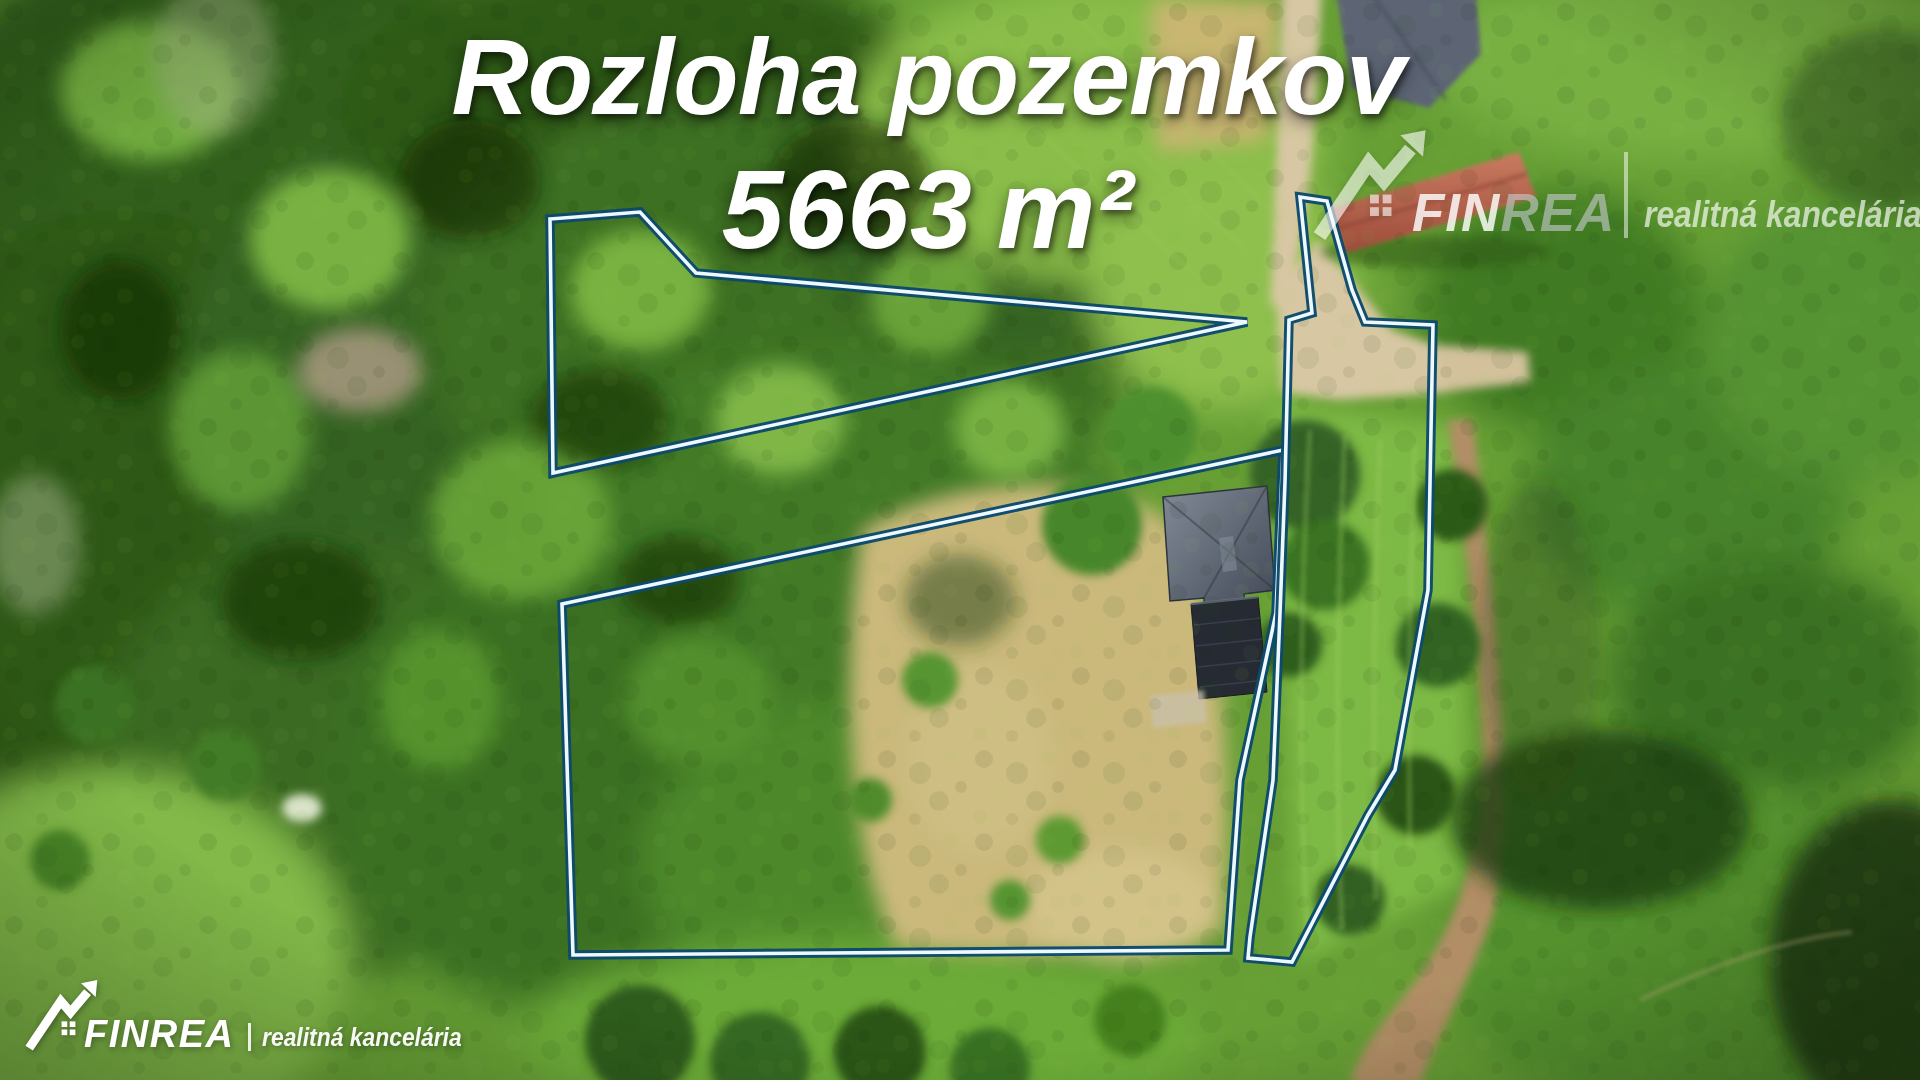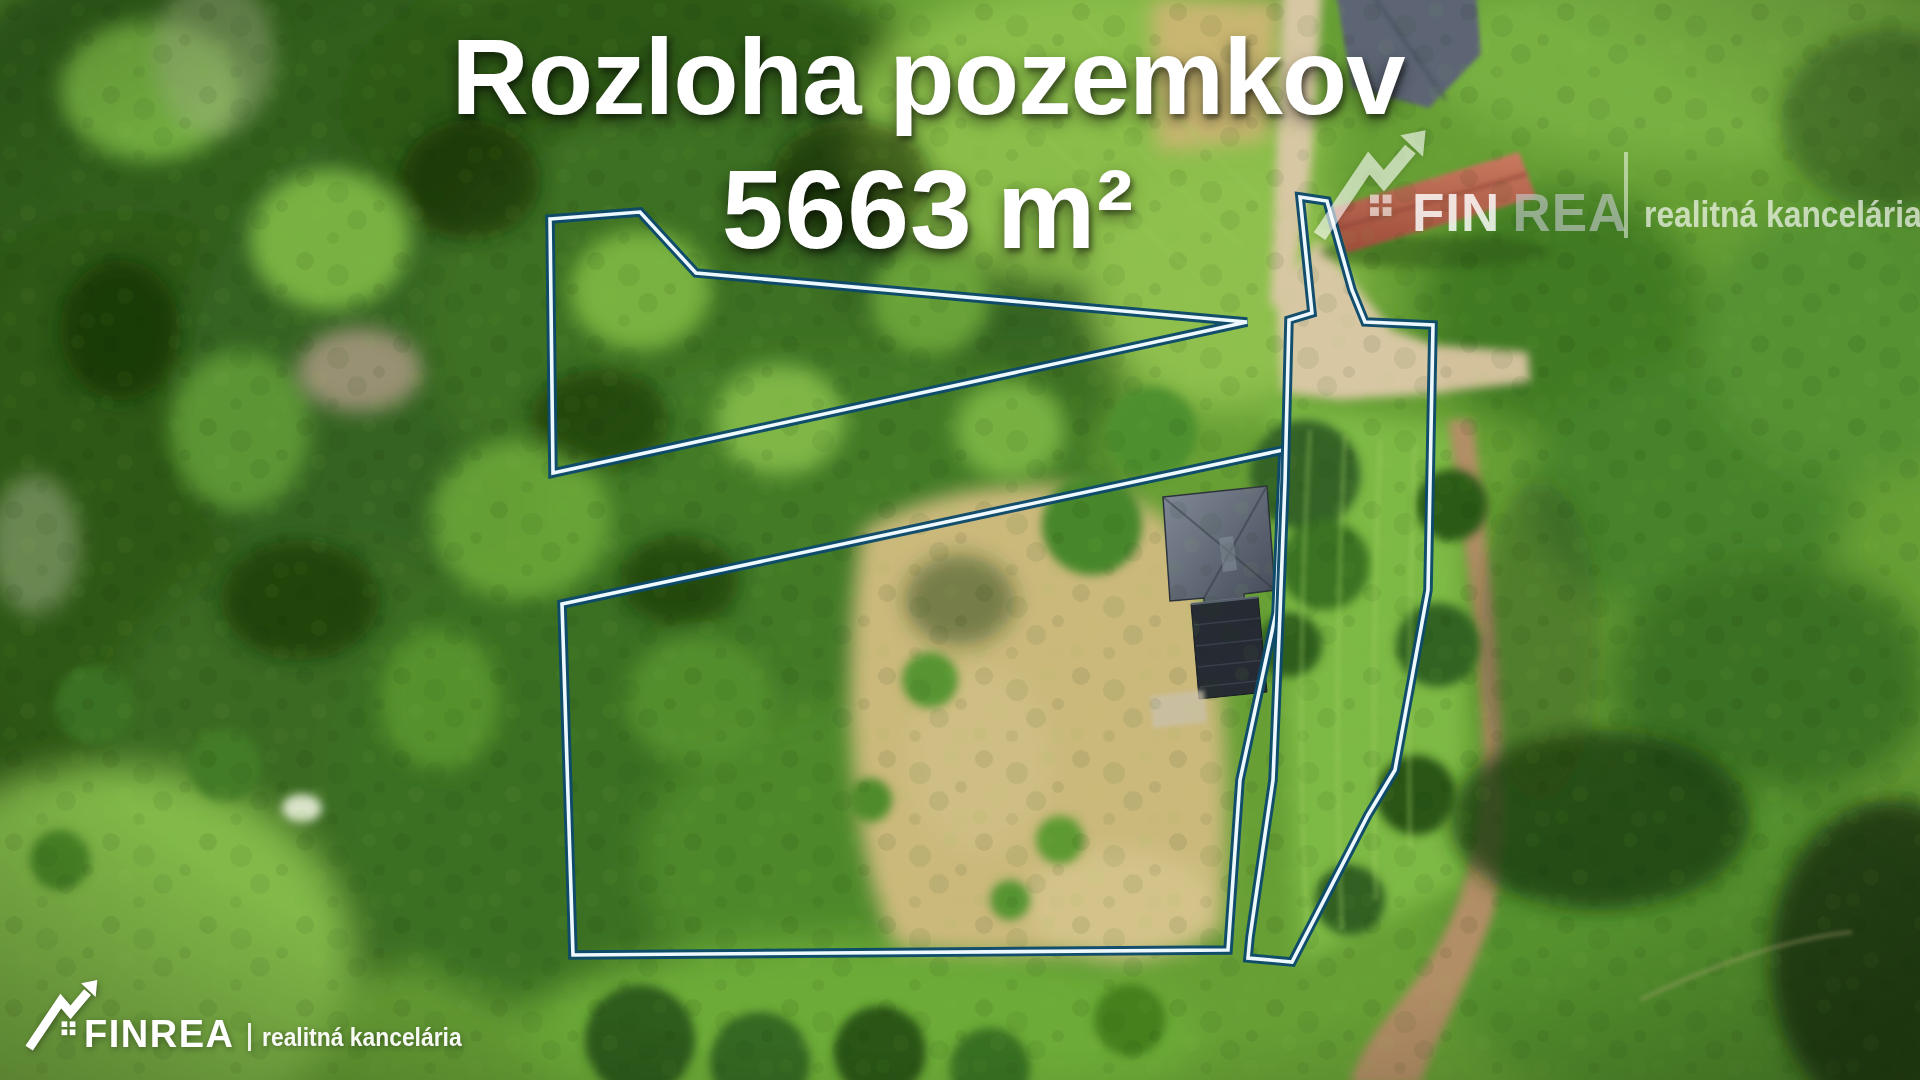--- a/index.html
+++ b/index.html
@@ -1,20 +1,20 @@
 <!DOCTYPE html>
 <html style="--b-outer: #0d4a6b; --b-inner: #eef8ff;"><head>
 <meta charset="utf-8">
 <style>
   html,body{margin:0;padding:0;}
   body{
     width:1920px;height:1080px;overflow:hidden;position:relative;
     background:#679f35;font-family:"Liberation Sans", sans-serif;
   }
-  .stage{position:absolute;inset:0;width:1604px;height:1080px;}
+  .stage{position:absolute;inset:0;width:1604px;height:1080px;font-style:italic;}
   svg.photo,svg.bounds{position:absolute;left:0;top:0;width:1920px;height:1080px;}
 
   
   .b-outer{fill:none;stroke:var(--b-outer,#0d4a6b);stroke-width:9.5;stroke-miterlimit:6;opacity:.97;}
   .b-inner{fill:none;stroke:var(--b-inner,#eef8ff);stroke-width:3.6;stroke-miterlimit:6;}
 
   
   .headline{
     position:absolute;left:928px;top:12px;transform:translateX(-50%);
     text-align:center;color:#ffffff;font-weight:bold;white-space:nowrap;
@@ -24,21 +24,21 @@
   .headline .l1{font-size:107px;}
   .headline .l2{font-size:111px;letter-spacing:1px;}
   .headline .l2 .unit{margin-left:24px;}
 
   
   .wm{position:absolute;left:1312px;top:130px;width:600px;height:126px;}
   .wm .mark{position:absolute;left:0;top:0;width:164px;height:114px;opacity:.6;
     filter:drop-shadow(0 2px 3px rgba(0,0,0,.2));}
   .wm .nm{position:absolute;left:100px;top:52px;font-size:53px;font-weight:bold;letter-spacing:1px;white-space:nowrap;}
   .wm .nm .fin{color:rgba(255,255,255,.82);}
-  .wm .nm .rea{color:rgba(197,202,205,.62);margin-left:12px;}
+  .wm .nm .rea{color:rgba(197,202,205,.62);}
   .wm .sep{position:absolute;left:312px;top:22px;width:4px;height:86px;background:rgba(255,255,255,.5);}
   .wm .tag{position:absolute;left:332px;top:64px;font-size:37px;font-weight:bold;
     color:rgba(255,255,255,.66);transform:scaleX(.86);transform-origin:left top;white-space:nowrap;}
 
   
   .logo{position:absolute;left:24px;top:980px;width:470px;height:84px;
     filter:drop-shadow(1px 2px 3px rgba(0,0,0,.35));}
   .logo .mark{position:absolute;left:0;top:0;width:106px;height:73px;}
   .logo .nm{position:absolute;left:60px;top:33px;font-size:38px;font-weight:bold;color:#ffffff;letter-spacing:1.5px;white-space:nowrap;}
   .logo .sep{position:absolute;left:224px;top:43px;width:3px;height:28px;background:rgba(255,255,255,.88);}

